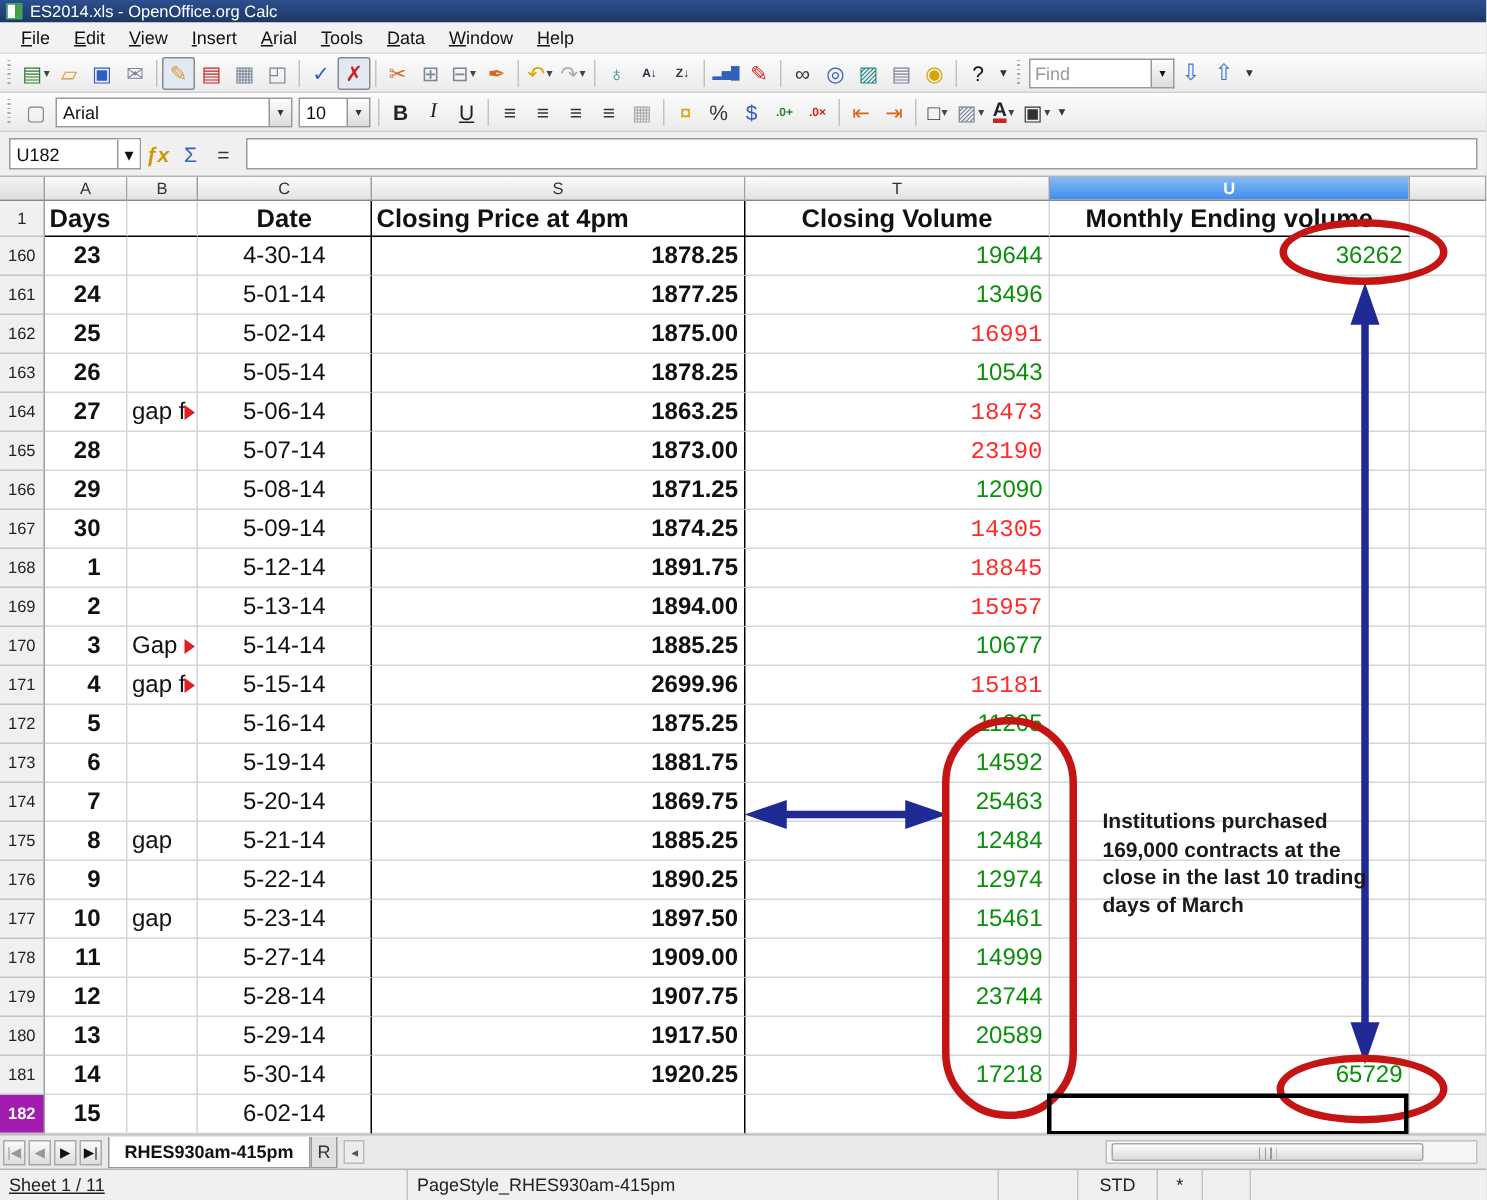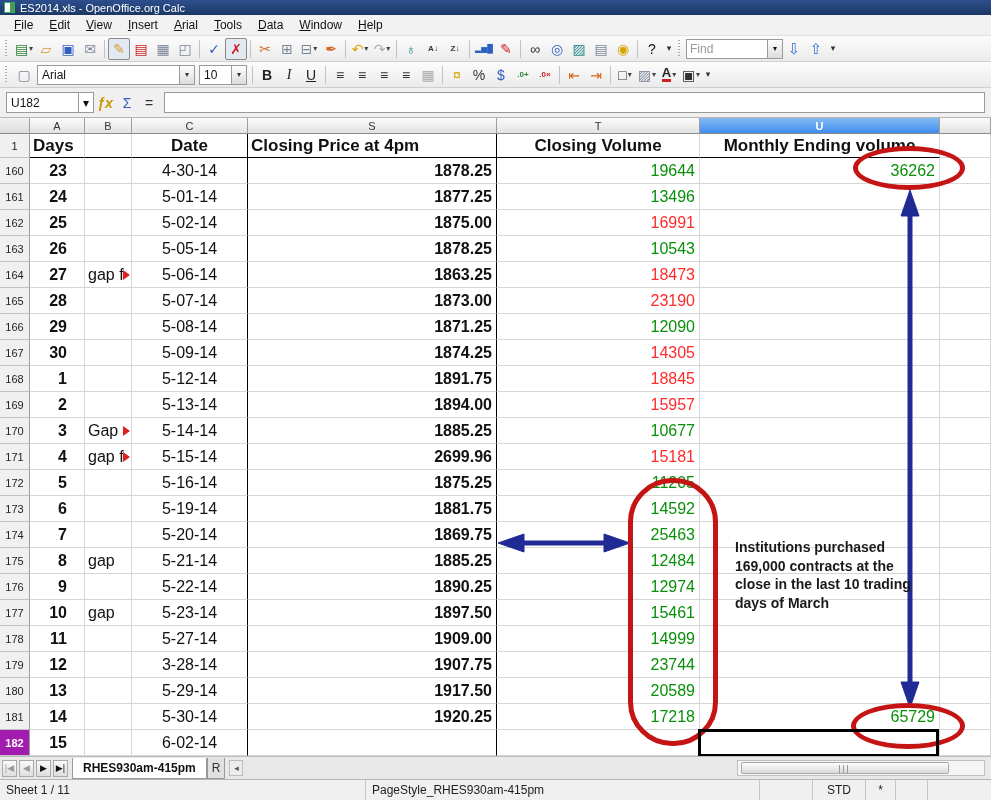--- a/index.html
+++ b/index.html
@@ -74,21 +74,21 @@
     color:#222;justify-content:center;}
   .rh.sel{background:#a21caf;color:#fff;font-weight:bold;}
   .bold{font-weight:bold;}
   .al{justify-content:flex-start;padding-left:3px;}
   .ac{justify-content:center;}
   .ar{justify-content:flex-end;padding-right:4px;}
   .day{justify-content:flex-end;padding-right:17px;}
   .blkR{border-right-color:#000;}
   .blkB{border-bottom-color:#000;}
   .vol-green{color:var(--green);}
-  .vol-red{color:var(--red);}
+  .vol-red{color:var(--red);font-family:Liberation Mono, monospace;}
   .mon{color:var(--green);}
   .ovf::after{content:"";position:absolute;right:1px;top:50%;margin-top:-5px;
     border-left:7px solid #e02020;border-top:5px solid transparent;border-bottom:5px solid transparent;}
   
   .overlay{position:absolute;inset:0;pointer-events:none;}
   .oval{position:absolute;border:5px solid var(--hred);border-radius:50%;pointer-events:auto;}
   .pill{position:absolute;border:5px solid var(--hred);border-radius:44px;pointer-events:auto;}
   .note{position:absolute;left:735px;top:420px;width:178px;font-size:14px;font-weight:bold;
     line-height:18.5px;color:#1a1a1a;pointer-events:auto;}
   .cellcursor{position:absolute;left:698px;top:611px;width:241px;height:28px;border:3px solid #000;pointer-events:auto;}
@@ -108,21 +108,21 @@
   .hscroll{position:absolute;left:737px;top:3px;width:248px;height:16px;background:#f5f5f5;
     border:1px solid #c0c0c0;}
   .hthumb{position:absolute;left:3px;top:1px;width:208px;height:12px;background:linear-gradient(#fdfdfd,#d9d9d9);
     border:1px solid #a8a8a8;border-radius:2px;}
   .hgrip{position:absolute;left:50%;top:2px;margin-left:-6px;width:12px;height:8px;
     background:repeating-linear-gradient(90deg,#9a9a9a 0 1px,transparent 1px 4px);}
   
   .statusbar{position:absolute;top:779px;left:0;width:991px;height:21px;background:#f0f0f0;
     border-top:1px solid #b5b5b5;display:flex;align-items:center;font-size:12px;color:#222;}
   .sb{height:100%;display:flex;align-items:center;padding:0 6px;border-right:1px solid #c5c5c5;}
-  .sb1{width:366px;} .sb2{width:394px;} .sb3{width:53px;} .sb4{width:53px;justify-content:center;}
+  .sb1{width:272px;text-decoration:underline;} .sb2{width:394px;} .sb3{width:53px;} .sb4{width:53px;justify-content:center;}
   .sb5{width:30px;justify-content:center;} .sb6{width:32px;} .sb7{flex:1;border-right:none;}
 </style>
 </head>
 <body>
 
 <div class="app">
 
   <div class="titlebar">
     <span class="appicon"></span>
     <span>ES2014.xls - OpenOffice.org Calc</span>
@@ -554,21 +554,21 @@
           <div class="cell c3 ac blkR">5-27-14</div>
           <div class="cell c4 bold ar blkR">1909.00</div>
           <div class="cell c5 ar vol-green">14999</div>
           <div class="cell c6 ar mon"></div>
           <div class="cell c7"></div>
         </div>
         <div class="grow">
           <div class="cell c0 rh">179</div>
           <div class="cell c1 bold day">12</div>
           <div class="cell c2 al"></div>
-          <div class="cell c3 ac blkR">3-28-14</div>
+          <div class="cell c3 ac blkR">5-28-14</div>
           <div class="cell c4 bold ar blkR">1907.75</div>
           <div class="cell c5 ar vol-green">23744</div>
           <div class="cell c6 ar mon"></div>
           <div class="cell c7"></div>
         </div>
         <div class="grow">
           <div class="cell c0 rh">180</div>
           <div class="cell c1 bold day">13</div>
           <div class="cell c2 al"></div>
           <div class="cell c3 ac blkR">5-29-14</div>

